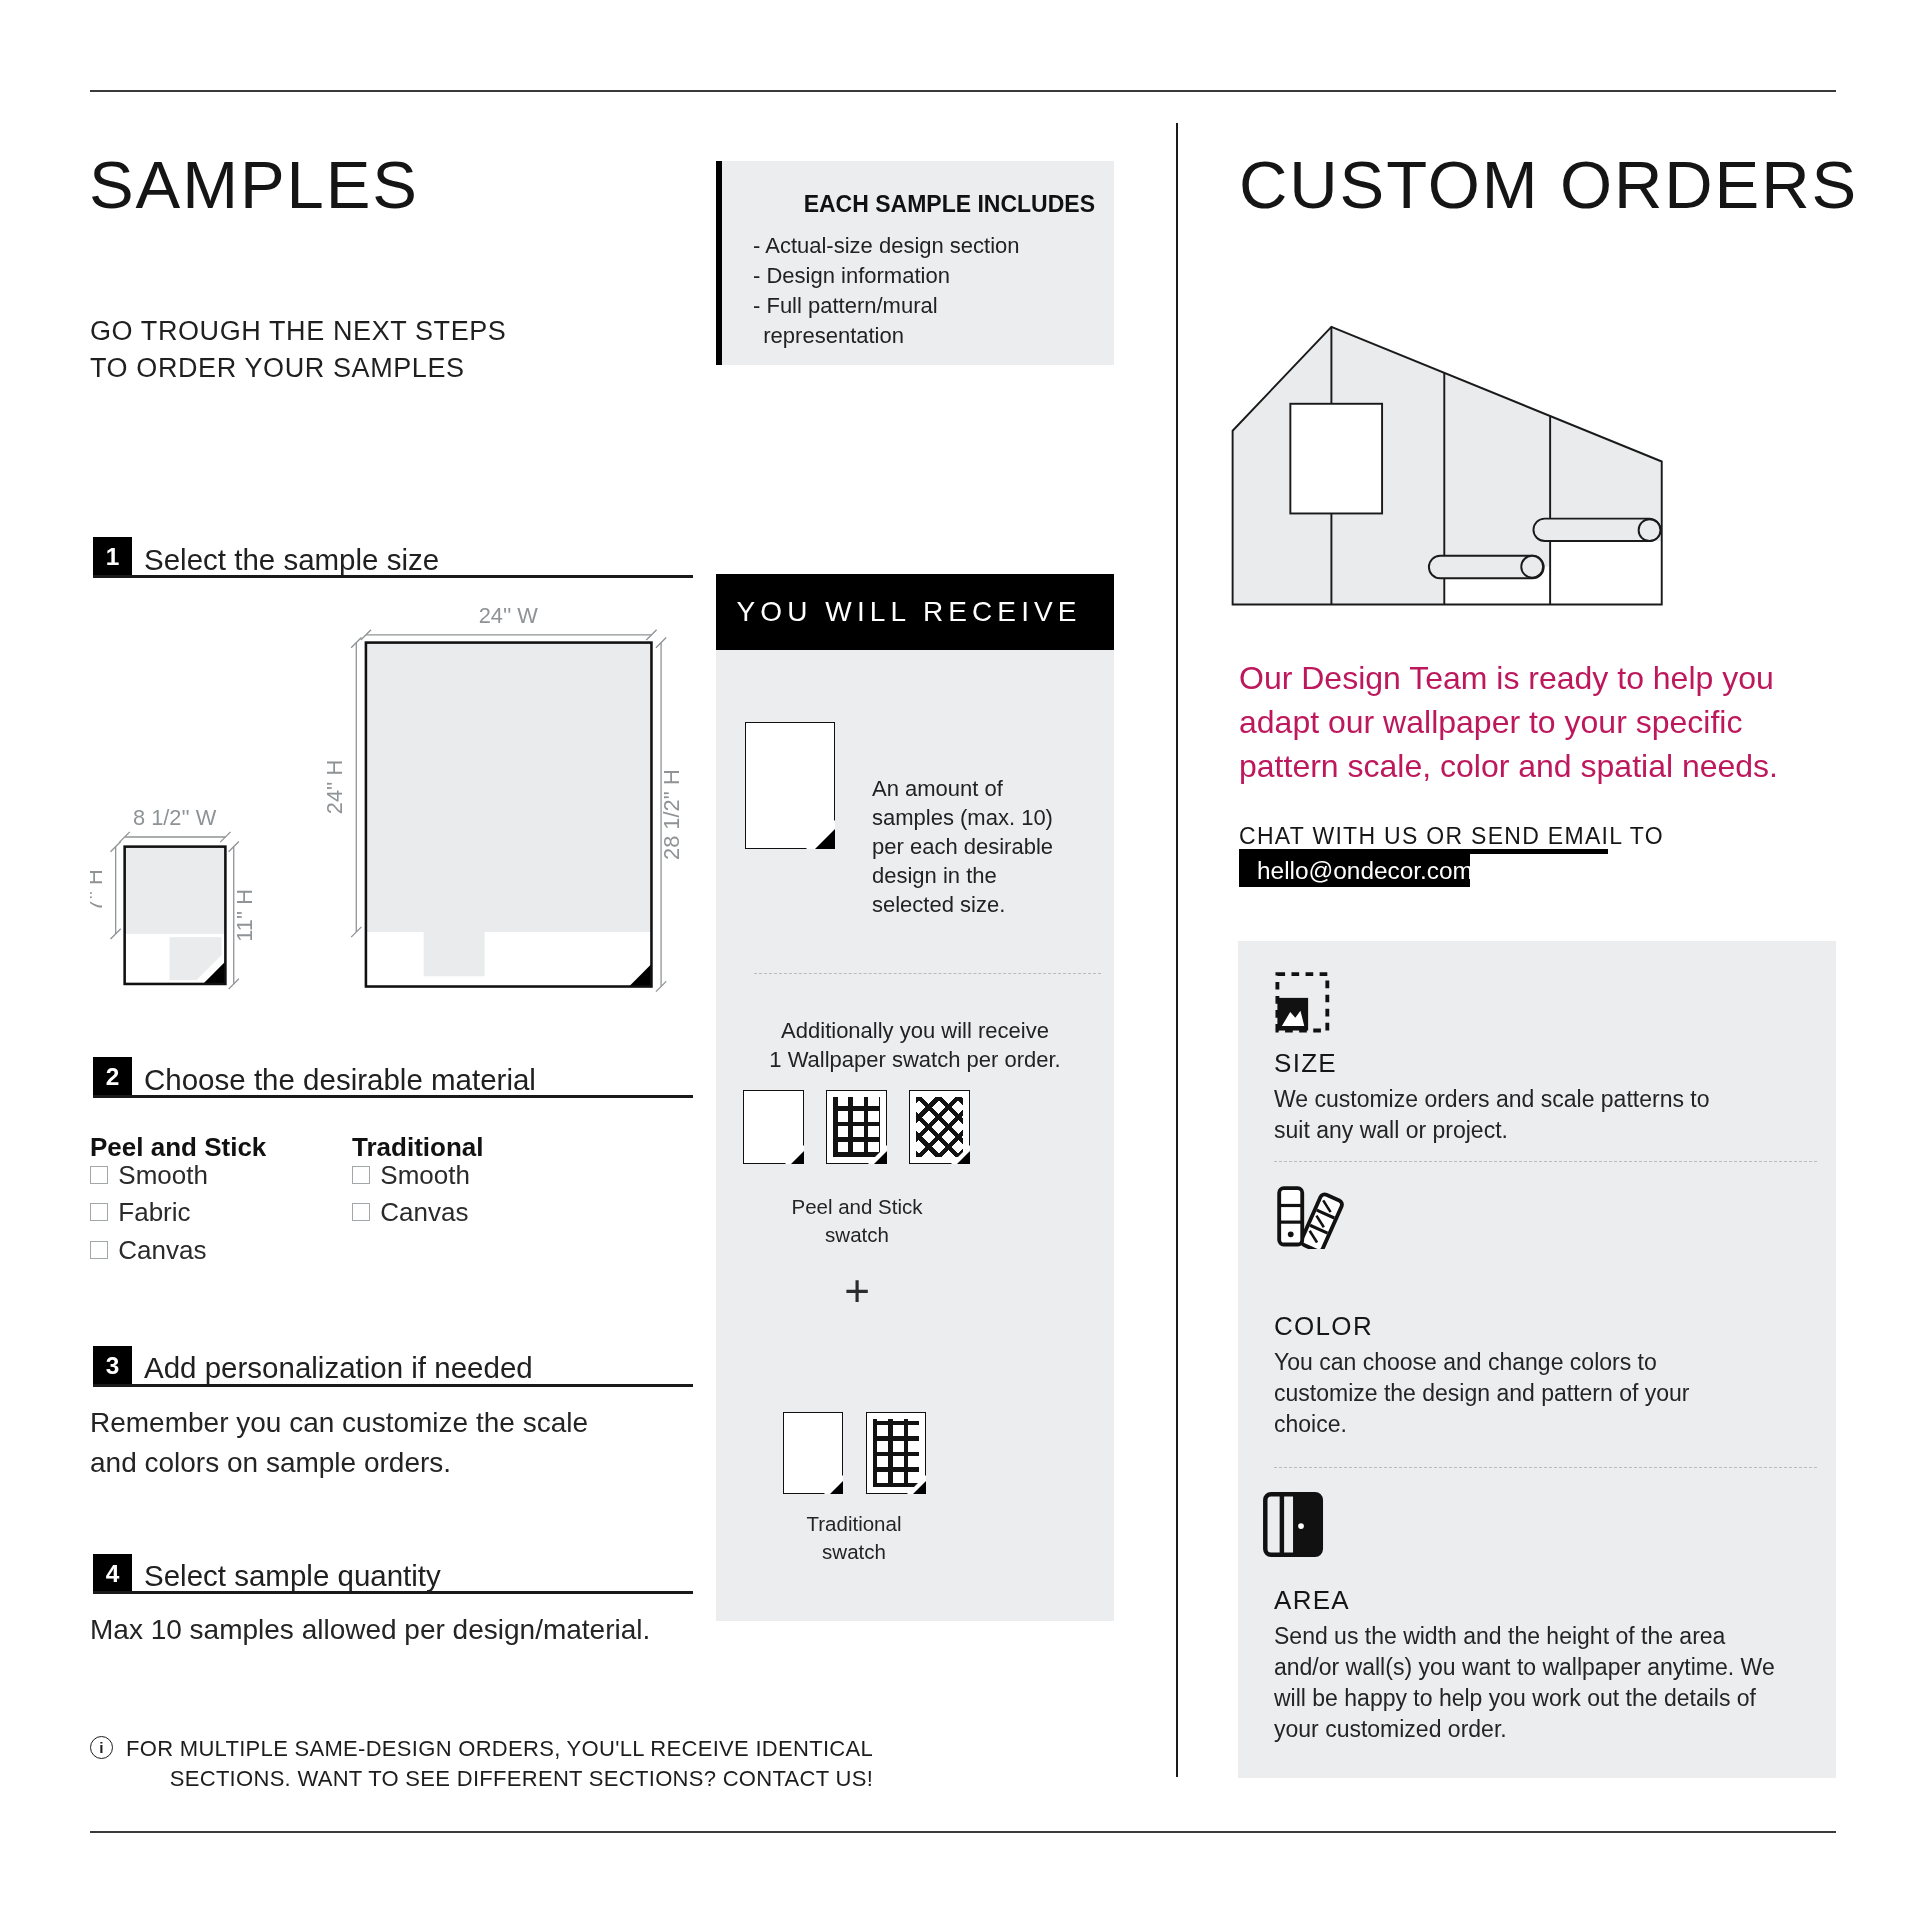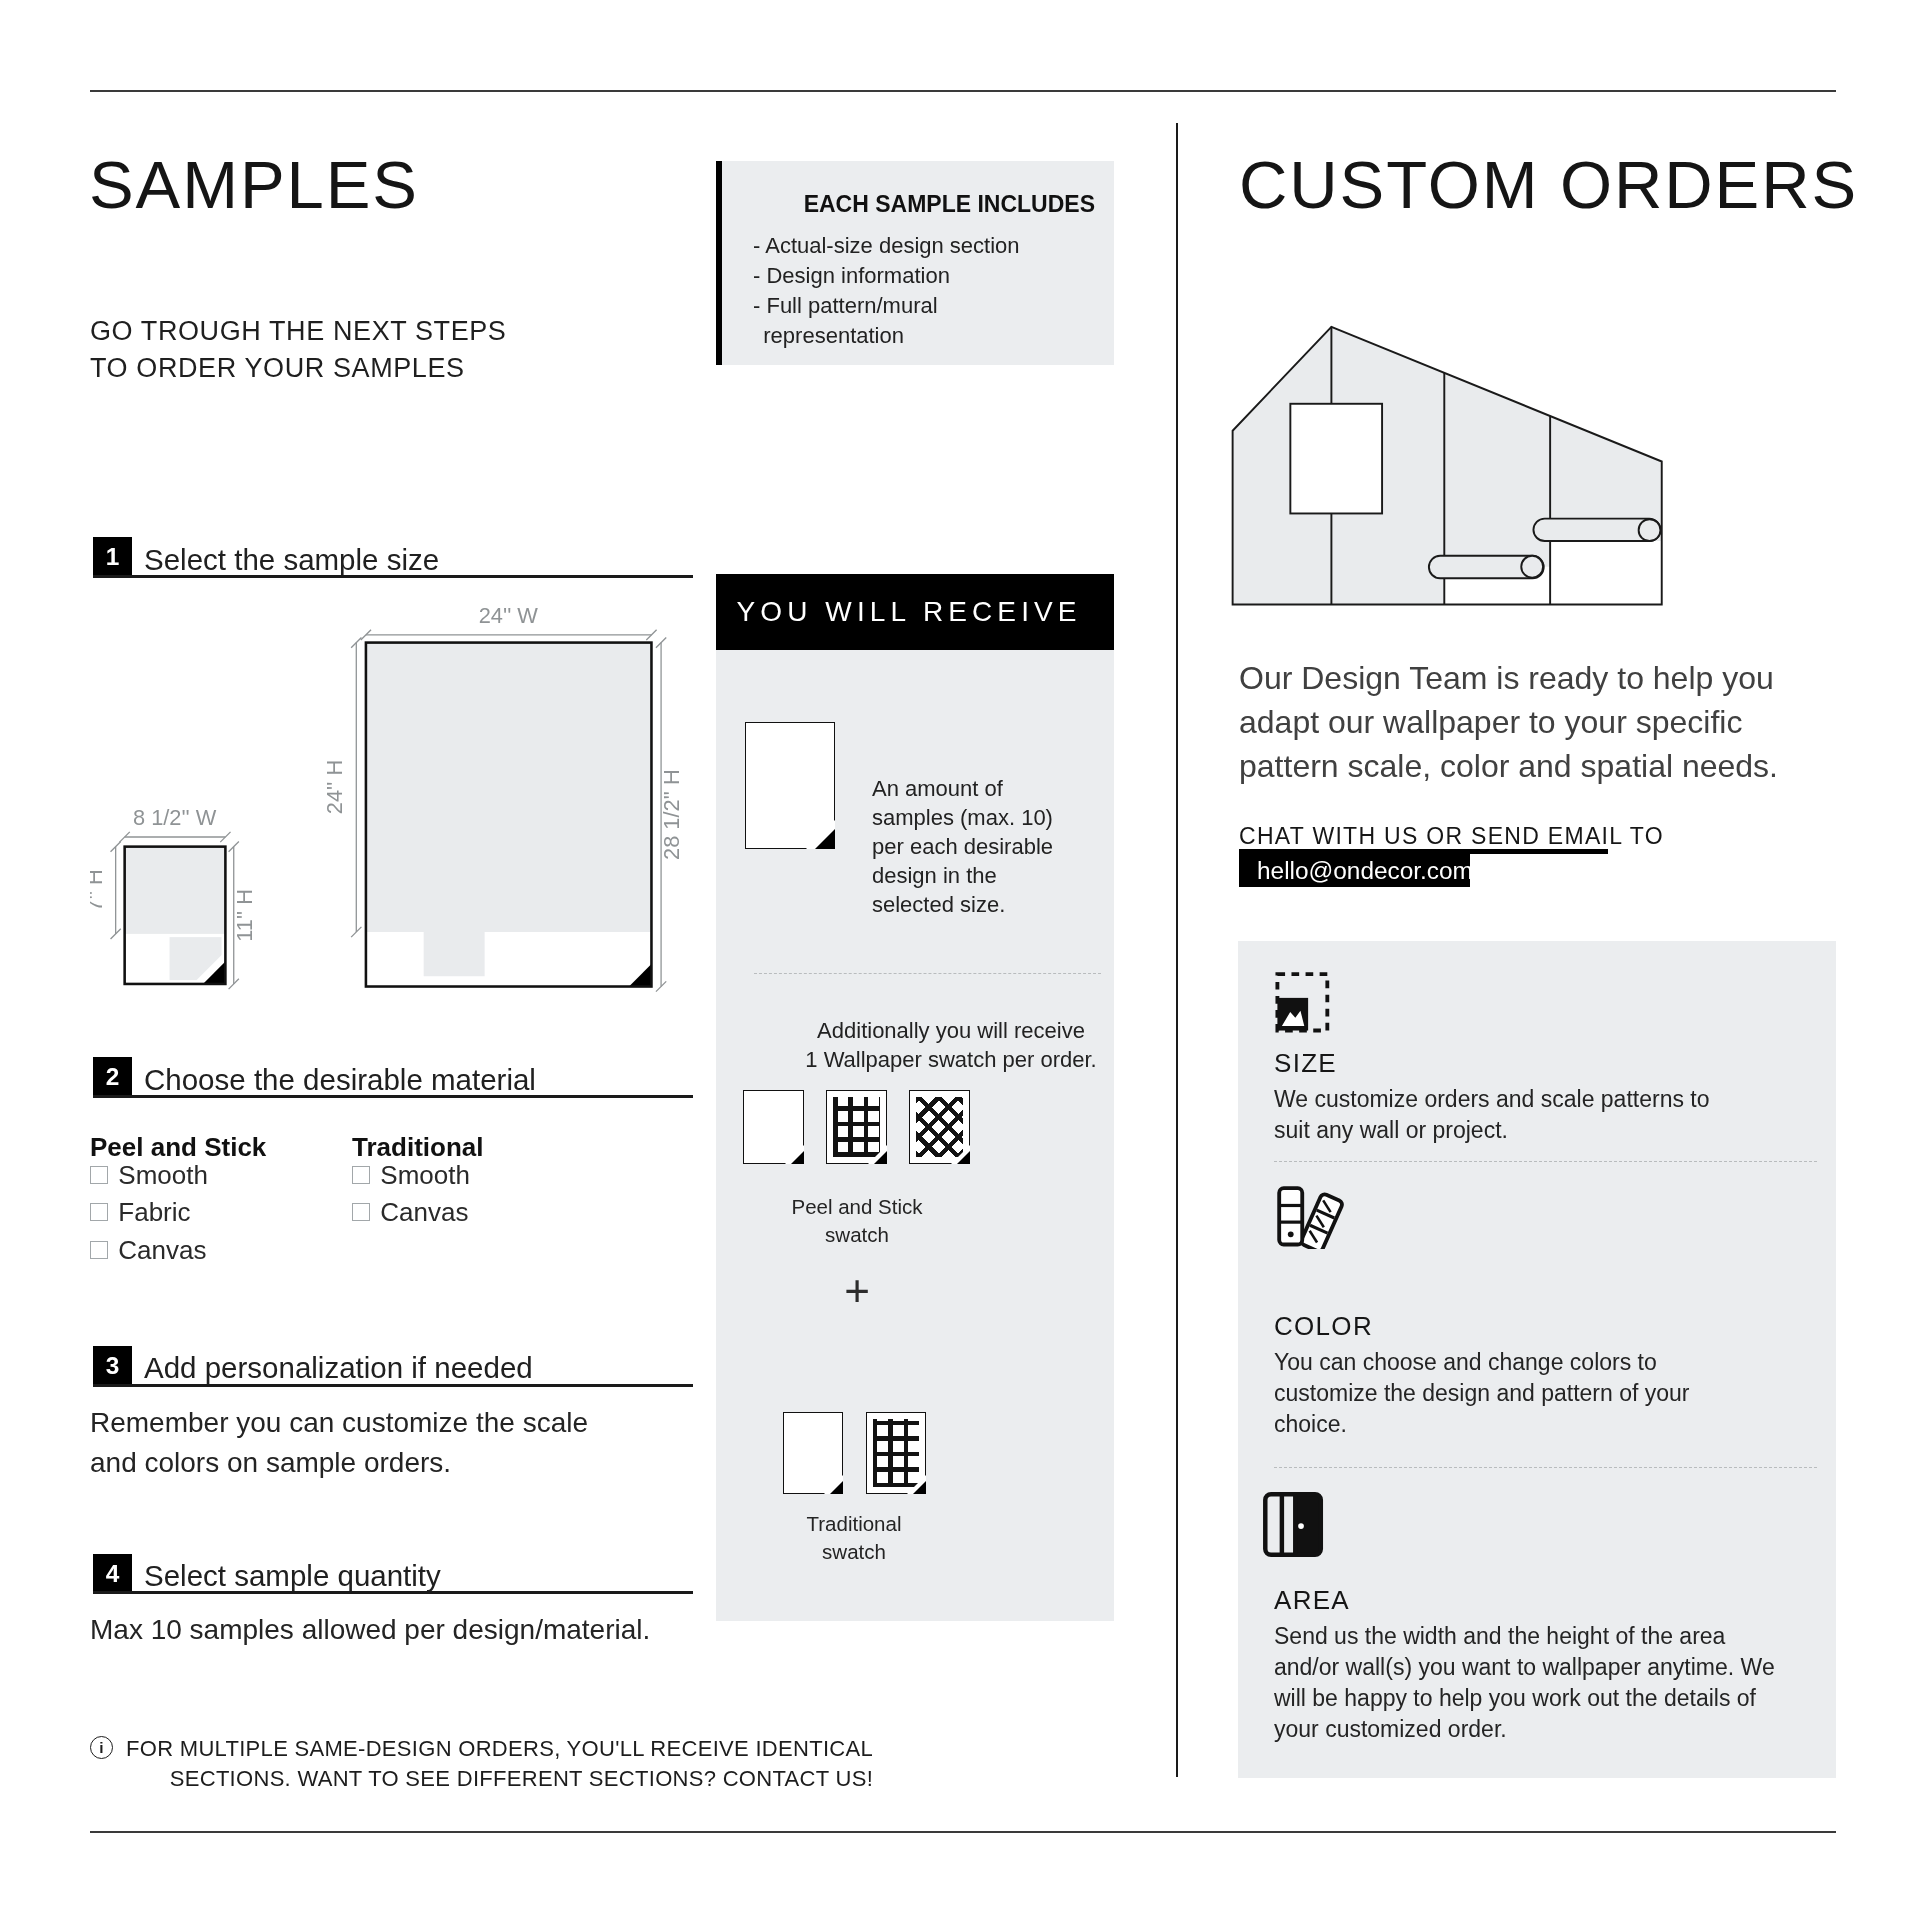--- a/index.html
+++ b/index.html
@@ -163,21 +163,21 @@
 <div class="abs panel" style="left:716px; top:650px; width:398px; height:971px;"></div>
 
 <div class="abs swatch" style="left:745px; top:722px; width:90px; height:127px;">
   <span class="fold-w lg"></span>
     <span class="fold-b lg"></span>
 </div>
 <div class="abs panel-text" style="left:872px; top:774px; width:200px;">An amount of samples (max. 10) per each desirable design in the selected size.</div>
 
 <div class="abs dash" style="left:754px; top:973px; width:347px;"></div>
 
-<div class="abs panel-text pre" style="left:716px; top:1016px; width:398px; text-align:center;margin-left:36px;">Additionally you will receive
+<div class="abs panel-text pre" style="left:716px; top:1016px; width:398px; text-align:center;">Additionally you will receive
 1 Wallpaper swatch per order.</div>
 
 <div class="abs" style="left:743px; top:1090px; width:227px; display:flex; justify-content:space-between;">
   <div class="swatch" style="width:61px; height:74px;">
       <span class="fold-w"></span>
       <span class="fold-b"></span>
     </div>
   <div class="swatch" style="width:61px; height:74px;">
       <span class="pat grid"></span>
       <span class="fold-w"></span>
@@ -224,21 +224,21 @@
     <rect x="321" y="375" width="179" height="35" rx="17.5" fill="#e9ebed" stroke="#1a1a1a" stroke-width="3"></rect>
     <circle cx="482" cy="392" r="17" fill="#e9ebed" stroke="#1a1a1a" stroke-width="3"></circle>
   </g>
   <g>
     <rect x="484" y="317" width="198" height="35" rx="17.5" fill="#e9ebed" stroke="#1a1a1a" stroke-width="3"></rect>
     <circle cx="665" cy="335" r="17" fill="#e9ebed" stroke="#1a1a1a" stroke-width="3"></circle>
   </g>
   <rect x="105" y="138" width="143" height="171" fill="#ffffff" stroke="#1a1a1a" stroke-width="3"></rect>
 </svg>
 
-<div class="abs pre" style="left:1239px; top:656px; font-size:32px; line-height:44px; color:#404040;">Our Design Team is ready to help you
+<div class="abs pre" style="left:1239px; top:656px; font-size:32px; line-height:44px; color:#be185d;">Our Design Team is ready to help you
 adapt our wallpaper to your specific
 pattern scale, color and spatial needs.</div>
 
 <div class="abs chat" style="left:1239px; top:823px;">CHAT WITH US OR SEND EMAIL TO</div>
 <div class="abs" style="left:1239px; top:849px; width:369px; height:4.5px; background:#000;"></div>
 <div class="abs email-badge" style="left:1239px; top:854px; width:231px; height:33px;">hello@ondecor.com</div>
 
 <div class="abs panel" style="left:1238px; top:941px; width:598px; height:837px;"></div>
 
 <svg class="abs" style="left:1274px; top:971px;" width="58" height="64" viewBox="0 0 90 100">

